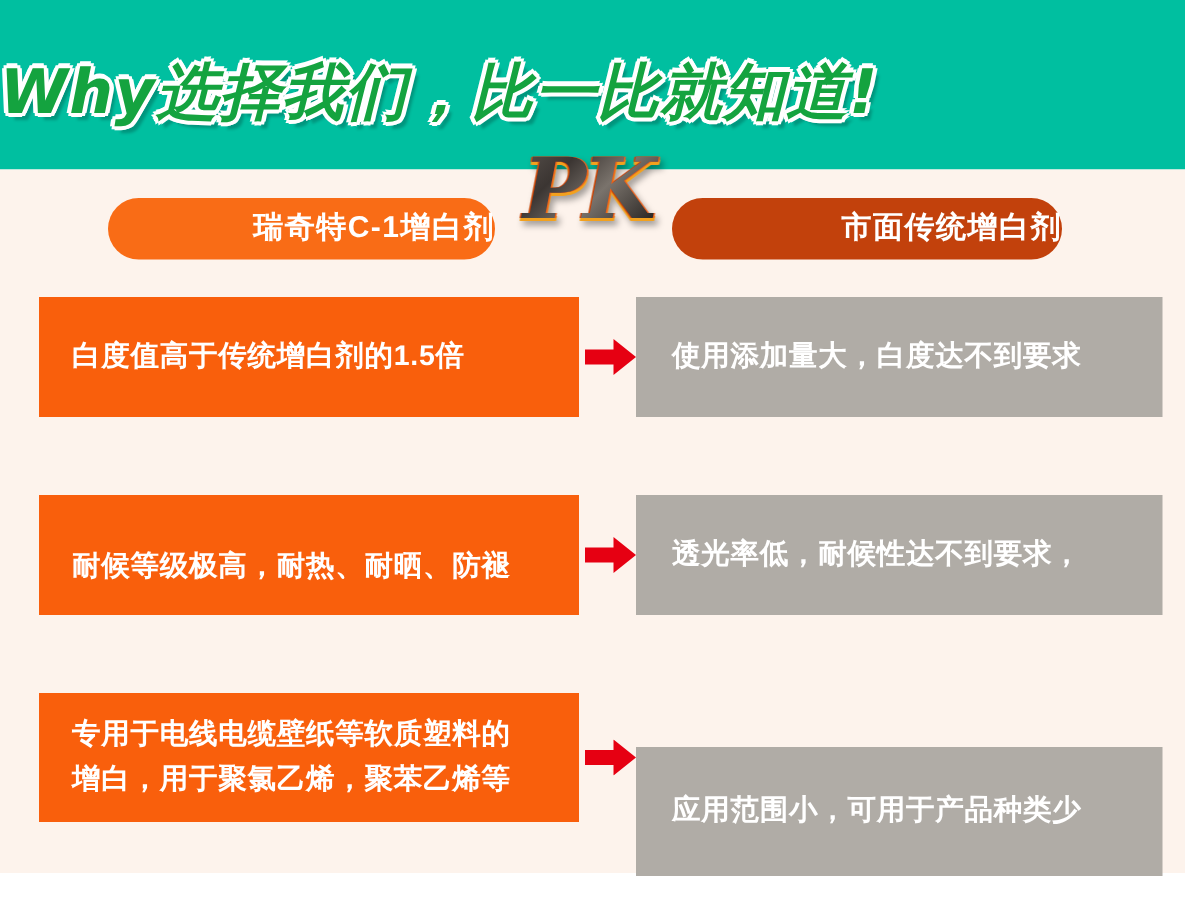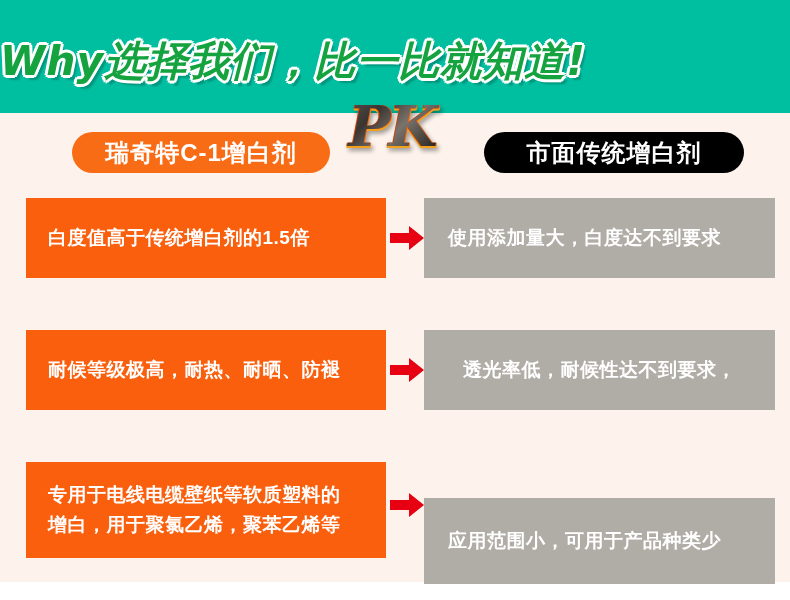--- a/index.html
+++ b/index.html
@@ -79,36 +79,36 @@
             drop-shadow(0 2px 0 #f2a11e) drop-shadow(2px 3px 2px rgba(0,0,0,0.35));
     z-index: 5;
   }
   
   .pill {
     position: absolute;
     top: 132px;
     height: 41px;
     border-radius: 21px;
     color: #ffffff;
-    font-size: 24px;
+    font-size: 20px;
     font-weight: bold;
     line-height: 41px;
-    text-align: center;
+    text-align: right;
     letter-spacing: 1px;
     white-space: nowrap;
   }
   .pill-left {
     left: 72px;
     width: 258px;
     background: #f96c16;
   }
   .pill-right {
-    left: 484px;
+    left: 448px;
     width: 260px;
-    background: #000000;
+    background: #c2410c;
   }
   
   .row {
     position: absolute;
     left: 0;
     width: 790px;
   }
   .box {
     position: absolute;
     top: 0;
@@ -169,35 +169,35 @@
       <svg width="34" height="24" viewBox="0 0 34 24">
         <path d="M0 7 H19 V0 L34 12 L19 24 V17 H0 Z" fill="#e60012"></path>
       </svg>
     </div>
     <div class="box box-con" style="height:80px;justify-content:center;">
       <span class="box-line">使用添加量大，白度达不到要求</span>
     </div>
   </div>
 
   <div class="row" style="top:330px;height:80px;">
-    <div class="box box-pro" style="height:80px;">
+    <div class="box box-pro" style="height:80px;justify-content:flex-end;">
       <span class="box-line">耐候等级极高，耐热、耐晒、防褪</span>
     </div>
     <div class="arrow" style="top:28px;">
       <svg width="34" height="24" viewBox="0 0 34 24">
         <path d="M0 7 H19 V0 L34 12 L19 24 V17 H0 Z" fill="#e60012"></path>
       </svg>
     </div>
-    <div class="box box-con" style="height:80px;align-items:center;">
+    <div class="box box-con" style="height:80px;">
       <span class="box-line">透光率低，耐候性达不到要求，</span>
     </div>
   </div>
 
   <div class="row" style="top:462px;height:86px;">
-    <div class="box box-pro" style="height:96px;">
+    <div class="box box-pro" style="height:86px;">
       <span class="box-line">专用于电线电缆壁纸等软质塑料的</span>
       <span class="box-line">增白，用于聚氯乙烯，聚苯乙烯等</span>
     </div>
     <div class="arrow" style="top:31px;">
       <svg width="34" height="24" viewBox="0 0 34 24">
         <path d="M0 7 H19 V0 L34 12 L19 24 V17 H0 Z" fill="#e60012"></path>
       </svg>
     </div>
     <div class="box box-con" style="height:86px;margin-top:36px;">
       <span class="box-line">应用范围小，可用于产品种类少</span>

